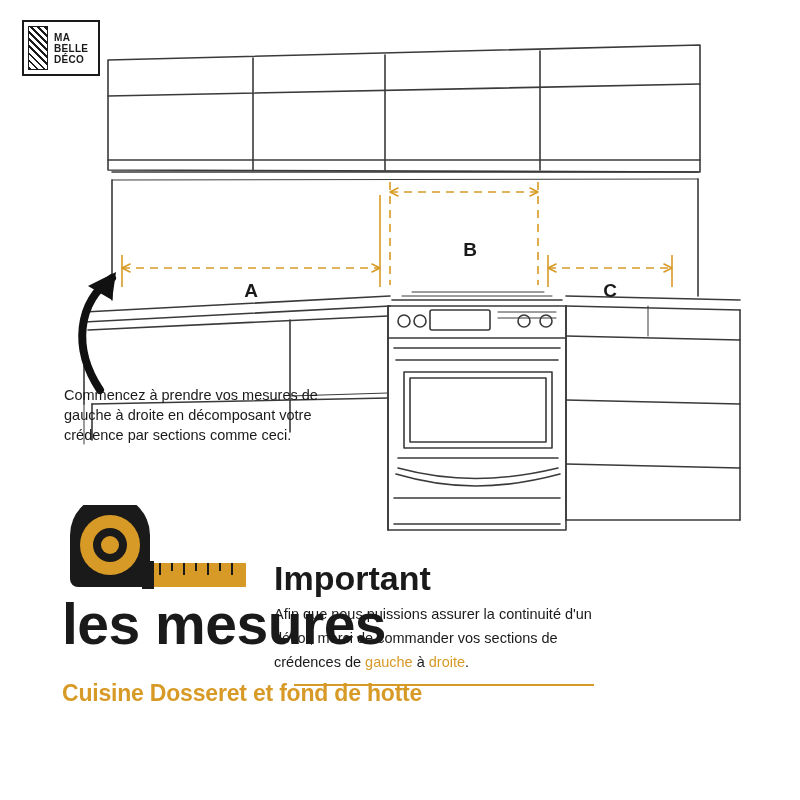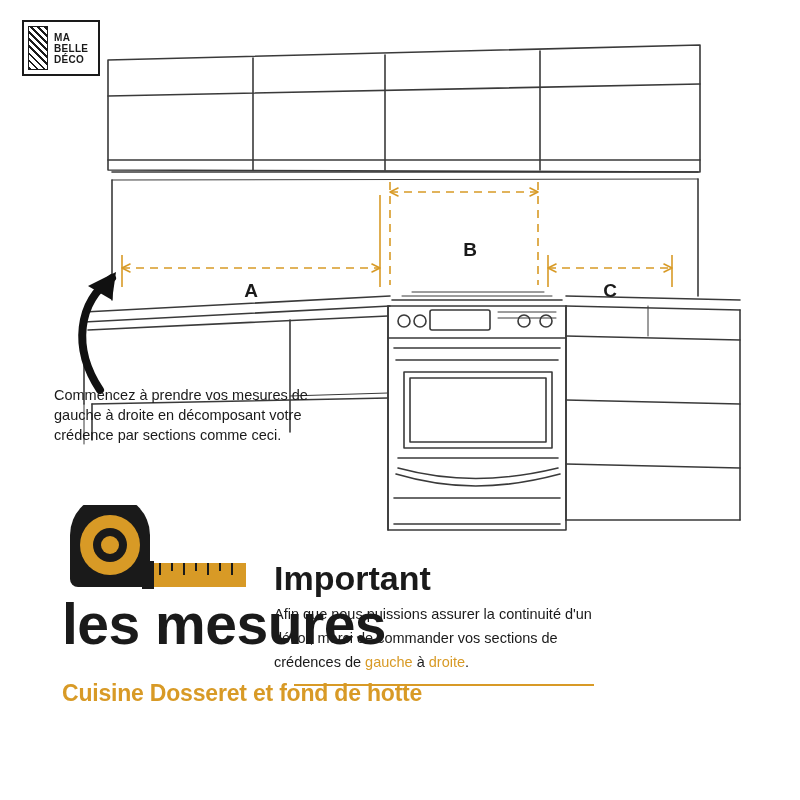--- a/index.html
+++ b/index.html
@@ -60,21 +60,21 @@
     position: absolute;
     left: 0;
     top: 0;
     width: 800px;
     height: 560px;
   }
 
   
   .measure-note {
     position: absolute;
-    left: 54px;
+    left: 64px;
     top: 385px;
     width: 270px;
     font-size: 14.5px;
     line-height: 20px;
     color: #1a1a1a;
   }
 
   
   .tape {
     position: absolute;

